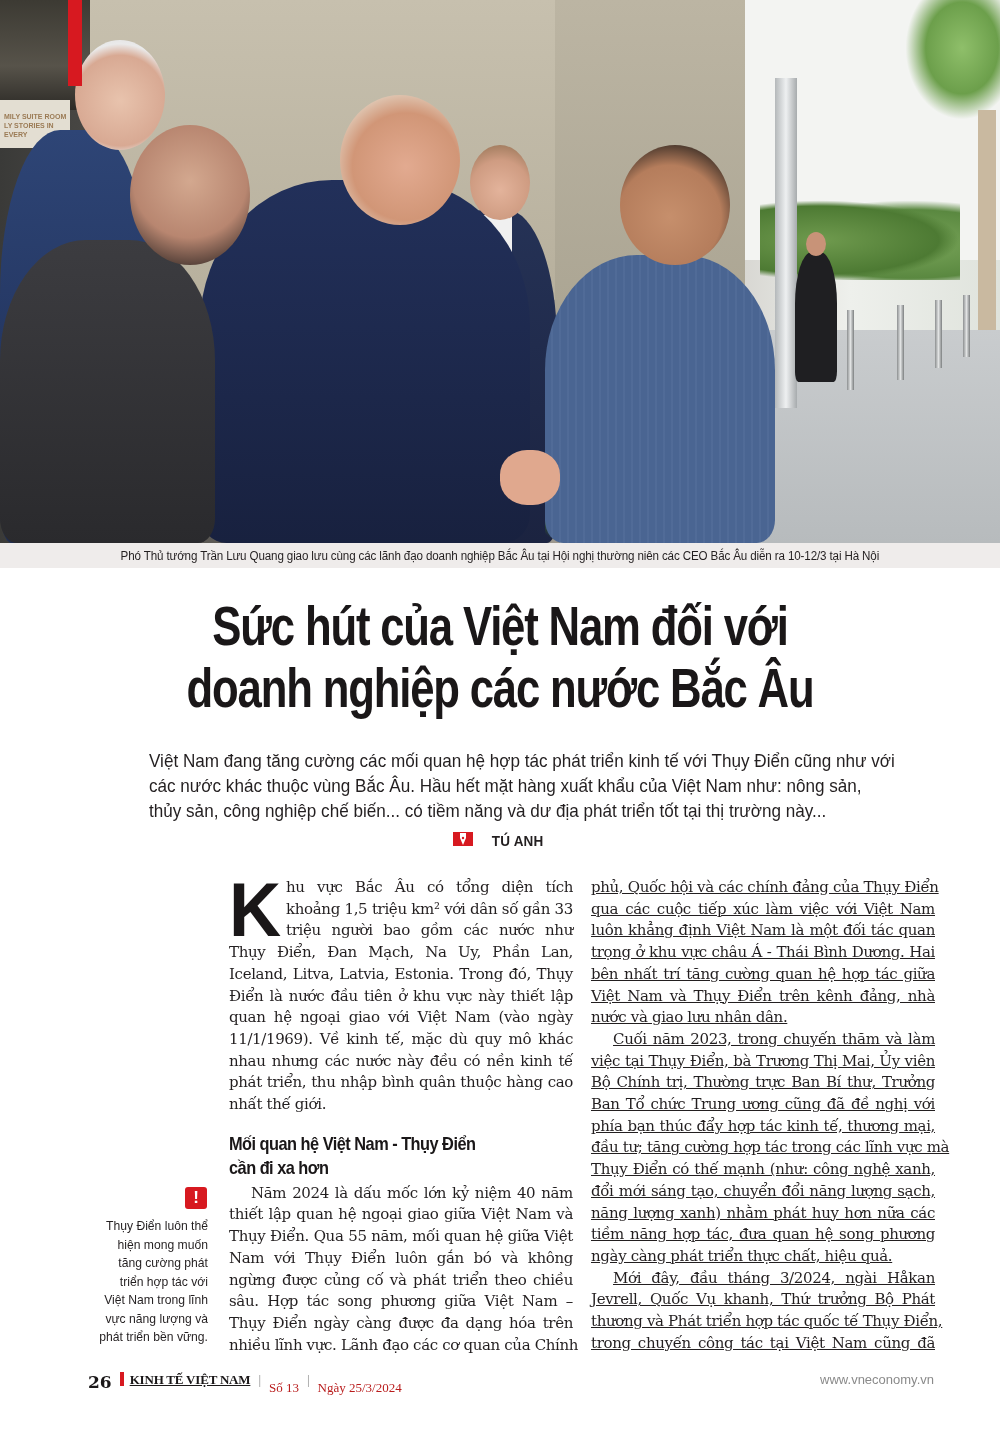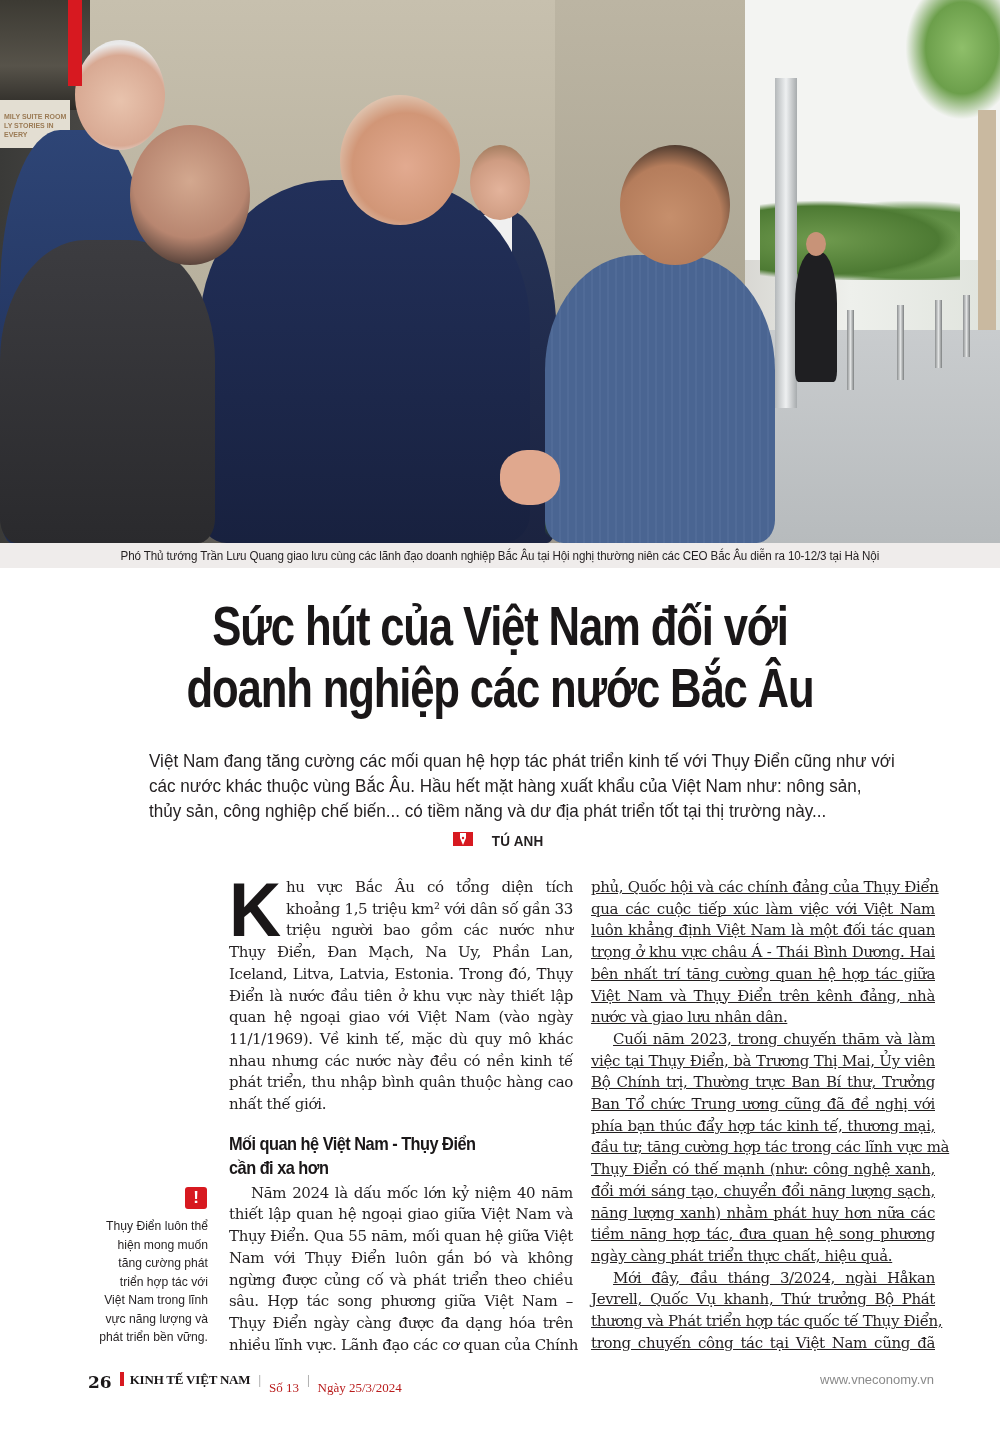--- a/index.html
+++ b/index.html
@@ -92,21 +92,21 @@
   .quote { position:absolute; left:78px; top:1187px; width:130px; text-align:right; }
   .alert-icon { display:inline-flex; width:22px; height:22px; background:#d71920; border-radius:3px;
     align-items:center; justify-content:center; color:#fff; font: bold 17px "Liberation Sans", sans-serif; margin-bottom:8px; margin-right:1px; }
   .quote-line { display:block; font: 13.5px "Liberation Sans", sans-serif; color:#231f20; line-height:18.5px;
     transform: scaleX(0.9); transform-origin:right; white-space:nowrap; }
 
   
   .footer { position:absolute; left:88px; top:1372px; width:846px; height:22px; display:flex; align-items:flex-start; }
   .page-num { font: bold 17px "DejaVu Serif", serif; color:#1a1718; margin-right:8px; }
   .footer-bar { width:4px; height:14px; background:#d71920; margin-right:6px; }
-  .pub-name { font: bold 13px "Liberation Serif", serif; color:#1a1718; letter-spacing:-0.2px; }
+  .pub-name { font: bold 13px "Liberation Serif", serif; color:#1a1718; letter-spacing:-0.2px;text-decoration:underline; }
   .sep { font: 13px "Liberation Serif", serif; color:#8a8a8a; margin: 0 8px; }
   .meta { font: 13px "Liberation Serif", serif; color:#b91c1c;margin-top:8px; }
   .website { margin-left:auto; font: 13px "Liberation Sans", sans-serif; color:#8a8a8a; }
 </style>
 </head>
 <body>
 
 <div class="photo">
   <div class="ceiling"></div>
   <div class="wall-concrete"></div>

